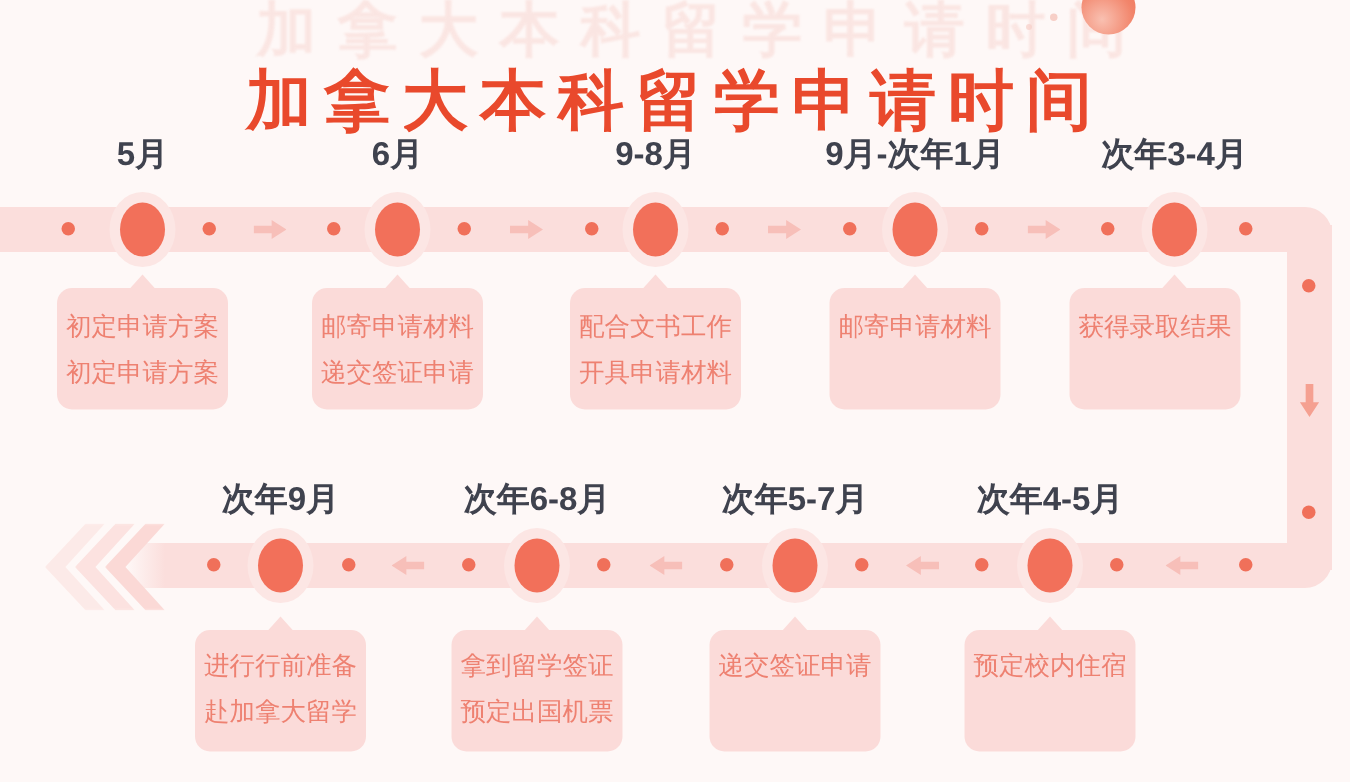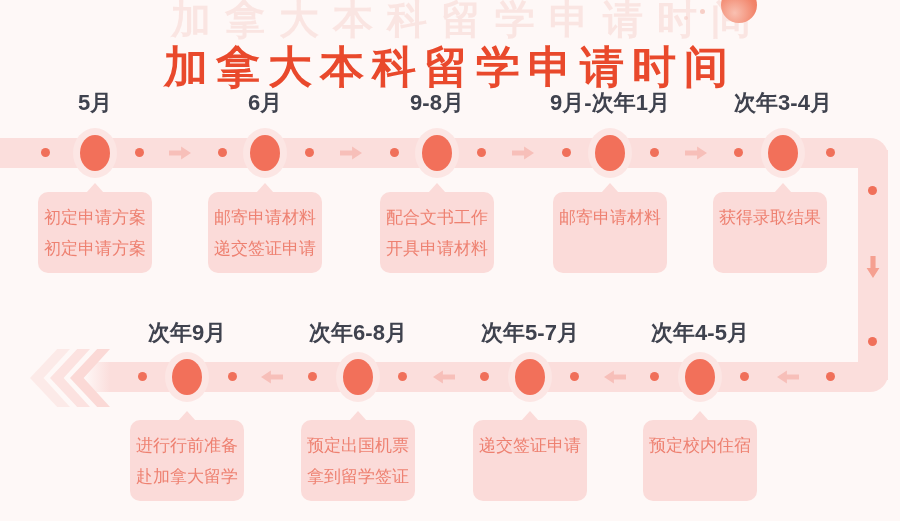--- a/index.html
+++ b/index.html
@@ -62,21 +62,21 @@
   .stage .month{position:absolute;left:0;top:0;width:100%;text-align:center;
     font-size:22px;font-weight:bold;color:var(--c-month);white-space:nowrap;}
   .stage .node{position:absolute;left:70px;width:30px;height:36px;border-radius:50%;
     background:var(--c-node);box-shadow:0 0 0 7px var(--c-halo);}
   .stage.toprow .node{top:47px;}
   .stage.botrow .node{top:41px;}
   .stage .callout{position:absolute;left:28px;width:114px;min-height:71px;border-radius:10px;
     background:var(--c-box-bg);color:var(--c-box-text);text-align:center;
     font-size:17px;line-height:31px;padding-top:10px;}
   .stage.toprow .callout{top:104px;}
-  .stage.botrow .callout{top:102px;}
+  .stage.botrow .callout{top:102px;font-family:Liberation Mono, monospace;}
   .stage .callout .tri{position:absolute;top:-9px;left:calc(50% - 9px);width:0;height:0;
     border-left:9px solid transparent;border-right:9px solid transparent;
     border-bottom:10px solid var(--c-box-bg);}
   .stage .callout.box-shift{left:15px;}
 
   
   .ts1{left:10px;top:88px;}  .ts2{left:180px;top:88px;} .ts3{left:352px;top:88px;}
   .ts4{left:525px;top:88px;} .ts5{left:698px;top:88px;}
   .bs1{left:102px;top:318px;} .bs2{left:273px;top:318px;}
   .bs3{left:445px;top:318px;} .bs4{left:615px;top:318px;}
@@ -193,22 +193,22 @@
       <div>进行行前准备</div>
       <div>赴加拿大留学</div>
     </div>
   </div>
 
   <div class="stage botrow bs2">
     <div class="month">次年6-8月</div>
     <div class="node"></div>
     <div class="callout">
       <div class="tri"></div>
+      <div>拿到留学签证</div>
       <div>预定出国机票</div>
-      <div>拿到留学签证</div>
     </div>
   </div>
 
   <div class="stage botrow bs3">
     <div class="month">次年5-7月</div>
     <div class="node"></div>
     <div class="callout">
       <div class="tri"></div>
       <div>递交签证申请</div>
     </div>

